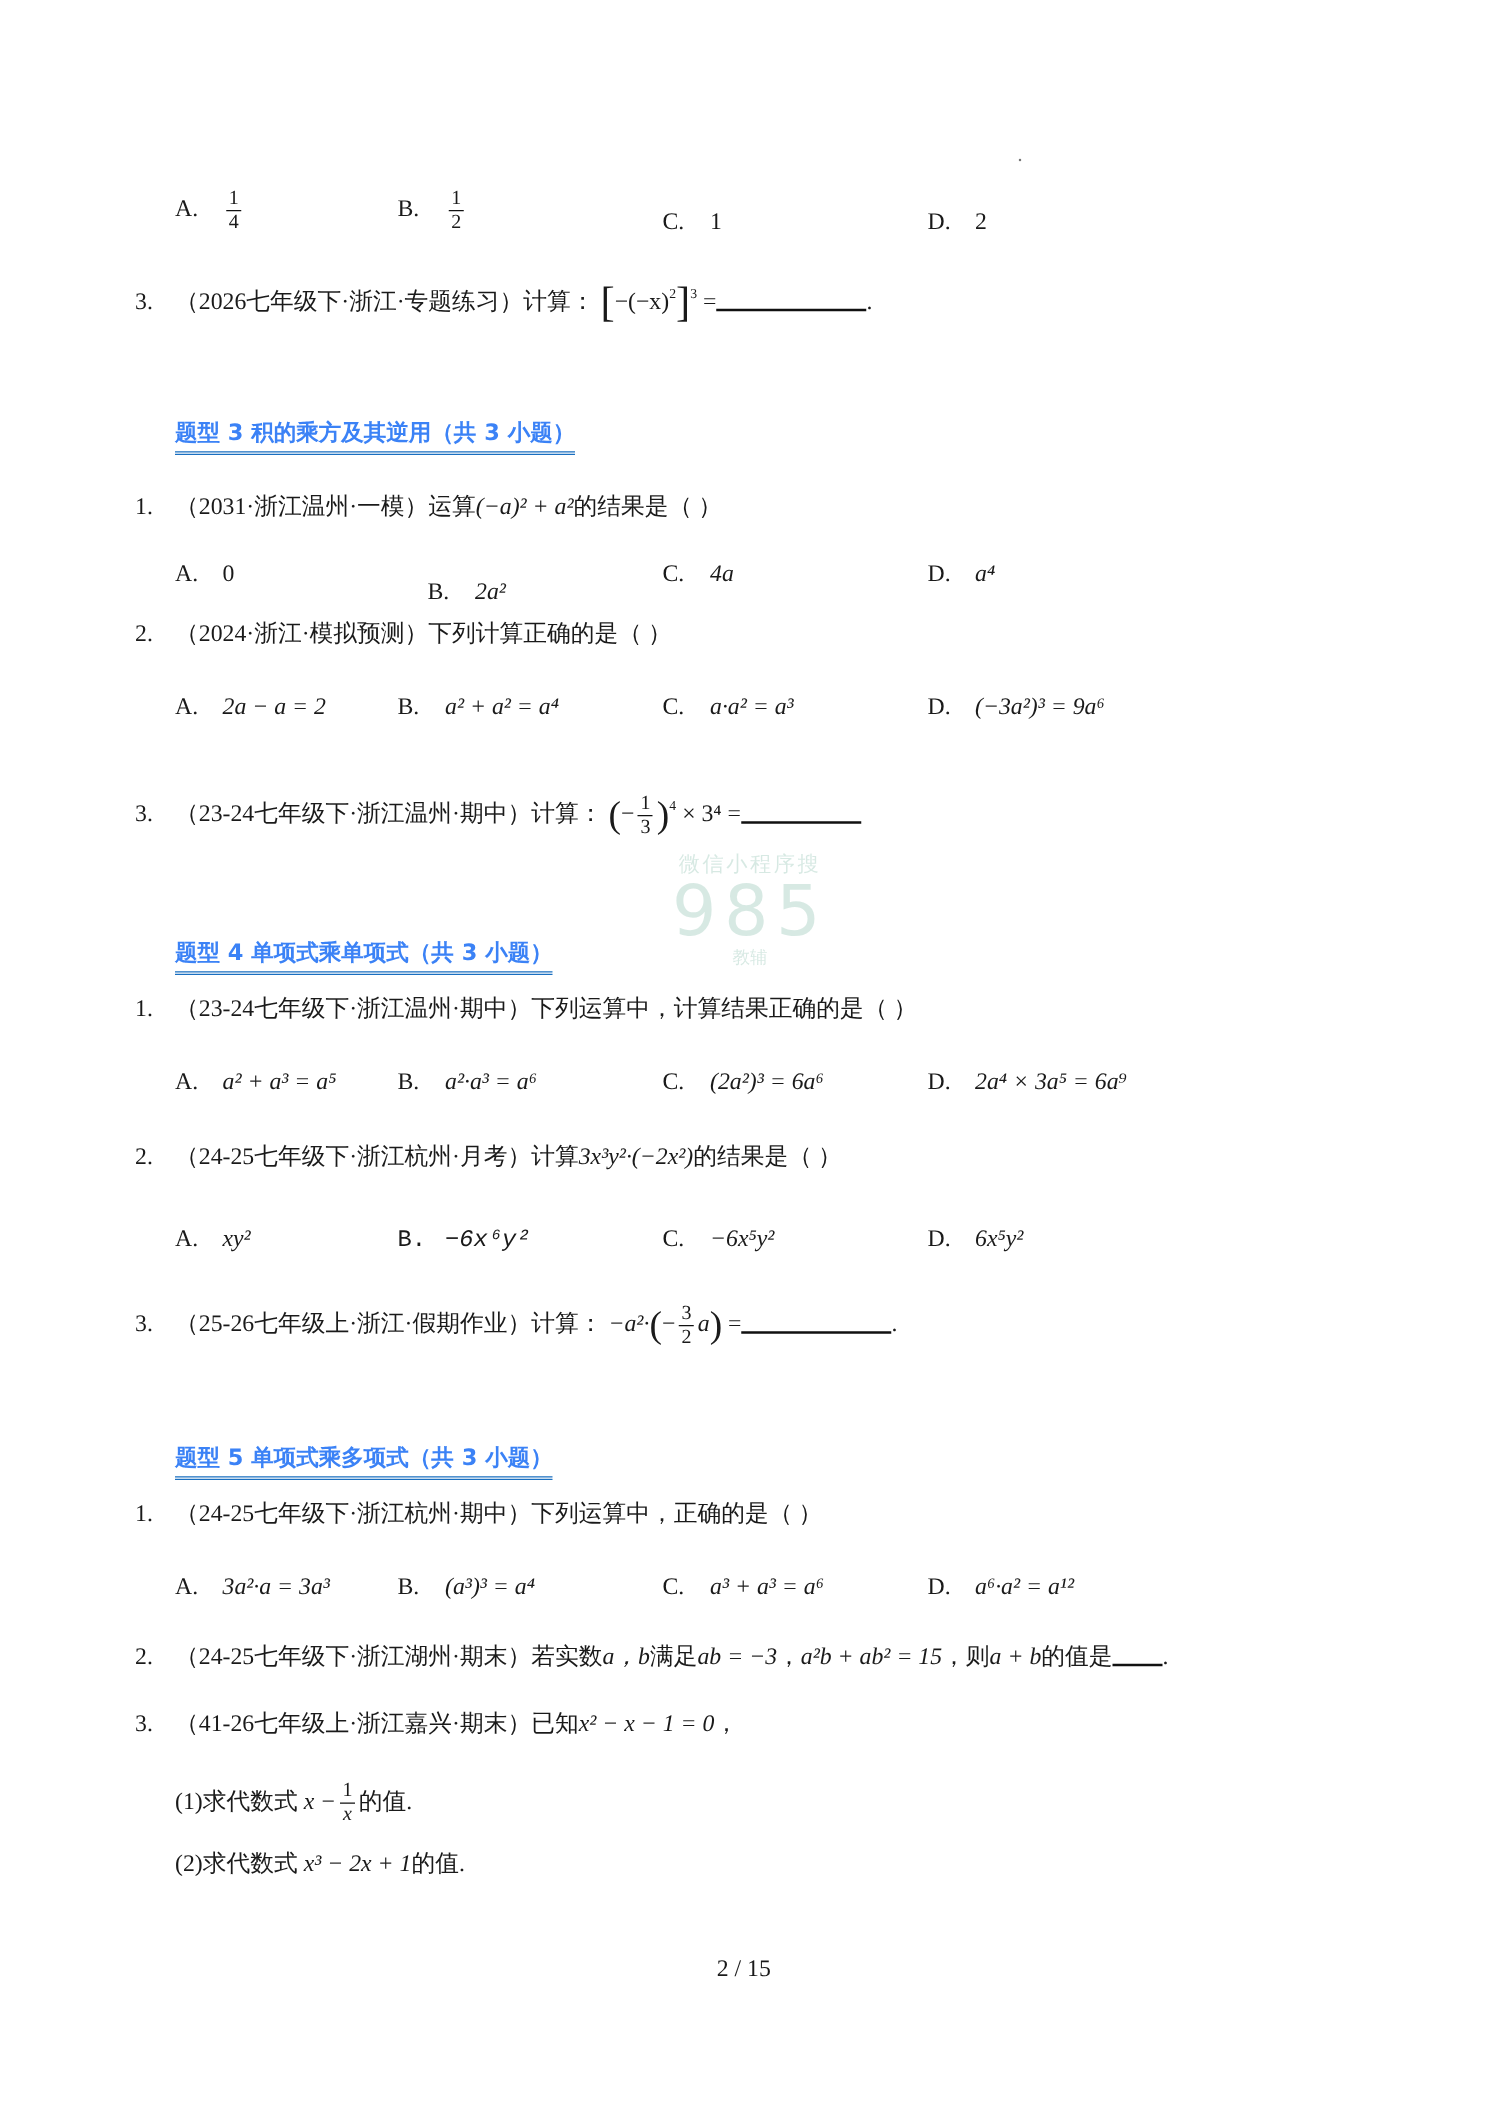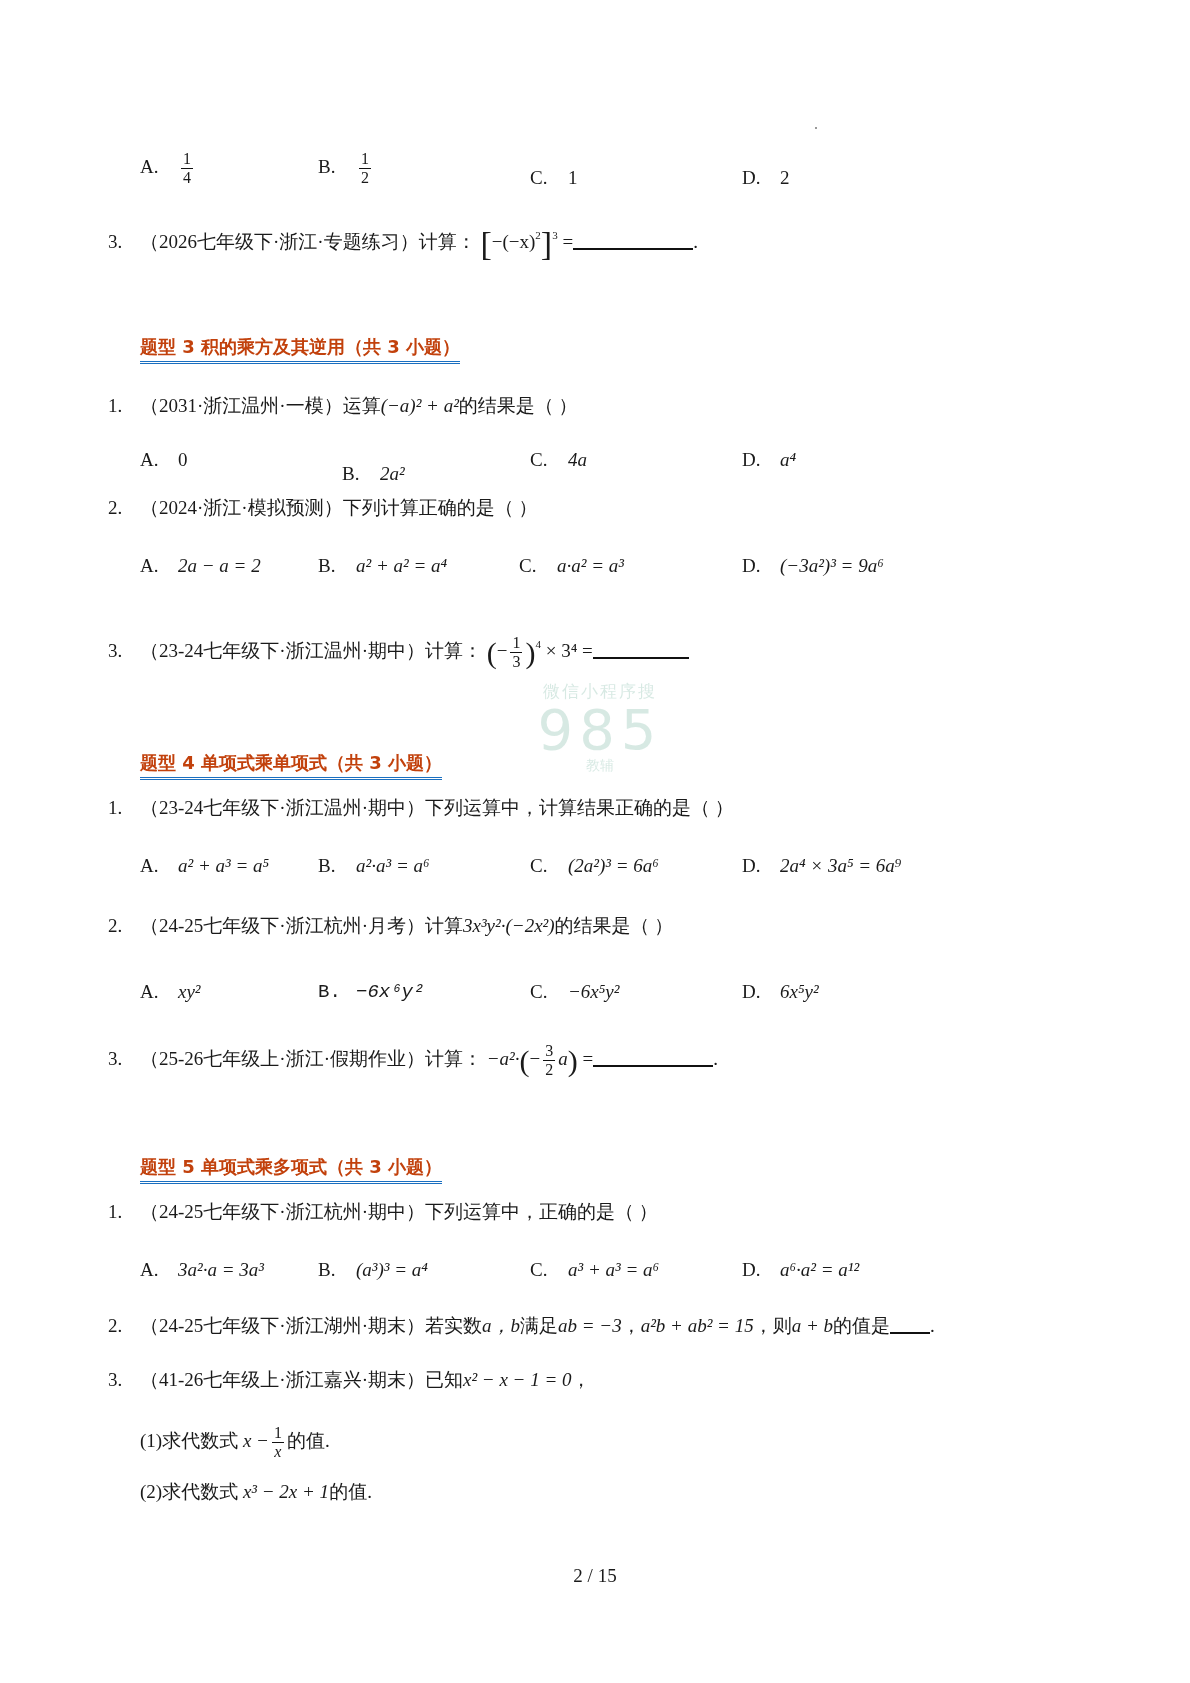--- a/index.html
+++ b/index.html
@@ -4,21 +4,21 @@
 <style>
   html, body { margin:0; padding:0; background:#ffffff; }
   body { width:1190px; height:1683px; position:relative; overflow:hidden;
          font-family:"Liberation Serif", "DejaVu Serif", serif; color:#1a1a1a; font-size:19px; }
   .line { position:absolute; left:108px; white-space:nowrap; line-height:28px; }
   .num { display:inline-block; width:32px; }
   .opt { position:absolute; white-space:nowrap; line-height:28px; }
   .opt .lbl { display:inline-block; width:38px; }
   i { font-style:italic; }
   sup { font-size:11px; vertical-align:9px; line-height:0; }
-  .section { position:absolute; left:140px; color:#c2410c; font-family:"DejaVu Sans", "Liberation Sans", sans-serif;
+  .section { position:absolute; left:140px; color:#3b82f6; font-family:"DejaVu Sans", "Liberation Sans", sans-serif;
              font-weight:bold; font-size:18px; border-bottom:3px double #1a6fc0; padding-bottom:1px; line-height:26px; }
   .blank { display:inline-block; border-bottom:2px solid #111; vertical-align:-2px; }
   .frac { display:inline-flex; flex-direction:column; align-items:center; vertical-align:middle; font-size:16px; line-height:18px; margin:0 3px; }
   .frac .n { border-bottom:1px solid #111; padding:0 2px; }
   .big { font-size:30px; vertical-align:middle; line-height:20px; font-weight:100; }
   .bracket { font-size:34px; vertical-align:middle; line-height:20px; font-weight:100; }
   .watermark { position:absolute; left:480px; top:680px; width:240px; height:130px; opacity:0.18; color:#2a8a6a; text-align:center;
                font-family:"DejaVu Sans", sans-serif; }
   .watermark .wm1 { font-size:17px; letter-spacing:2px; }
   .watermark .wm2 { font-size:56px; font-weight:normal; line-height:54px; letter-spacing:6px; }
@@ -64,21 +64,21 @@
 <div class="opt" style="left:140px; top:446px;"><span class="lbl">A.</span><span>0</span></div>
 <div class="opt" style="left:318px; top:460px;margin-left:24px;"><span class="lbl">B.</span><i>2a²</i></div>
 <div class="opt" style="left:530px; top:446px;"><span class="lbl">C.</span><i>4a</i></div>
 <div class="opt" style="left:742px; top:446px;"><span class="lbl">D.</span><i>a⁴</i></div>
 
 <div class="line" style="top:494px;">
   <span class="num">2.</span><span>（2024·浙江·模拟预测）下列计算正确的是（    ）</span>
 </div>
 <div class="opt" style="left:140px; top:552px;"><span class="lbl">A.</span><i>2a − a = 2</i></div>
 <div class="opt" style="left:318px; top:552px;"><span class="lbl">B.</span><i>a² + a² = a⁴</i></div>
-<div class="opt" style="left:519px; top:552px;"><span class="lbl">C.</span><i>a·a² = a³</i></div>
+<div class="opt" style="left:530px; top:552px;"><span class="lbl">C.</span><i>a·a² = a³</i></div>
 <div class="opt" style="left:742px; top:552px;"><span class="lbl">D.</span><i>(−3a²)³ = 9a⁶</i></div>
 
 <div class="line" style="top:634px;">
   <span class="num">3.</span><span>（23-24七年级下·浙江温州·期中）计算：</span>
   <span class="big">(</span>−<span class="frac">
       <span class="n">1</span>
       <span>3</span>
     </span><span class="big">)</span><sup>4</sup>
   <span>× 3⁴ =</span><span class="blank" style="width:96px;"></span>
 </div>

